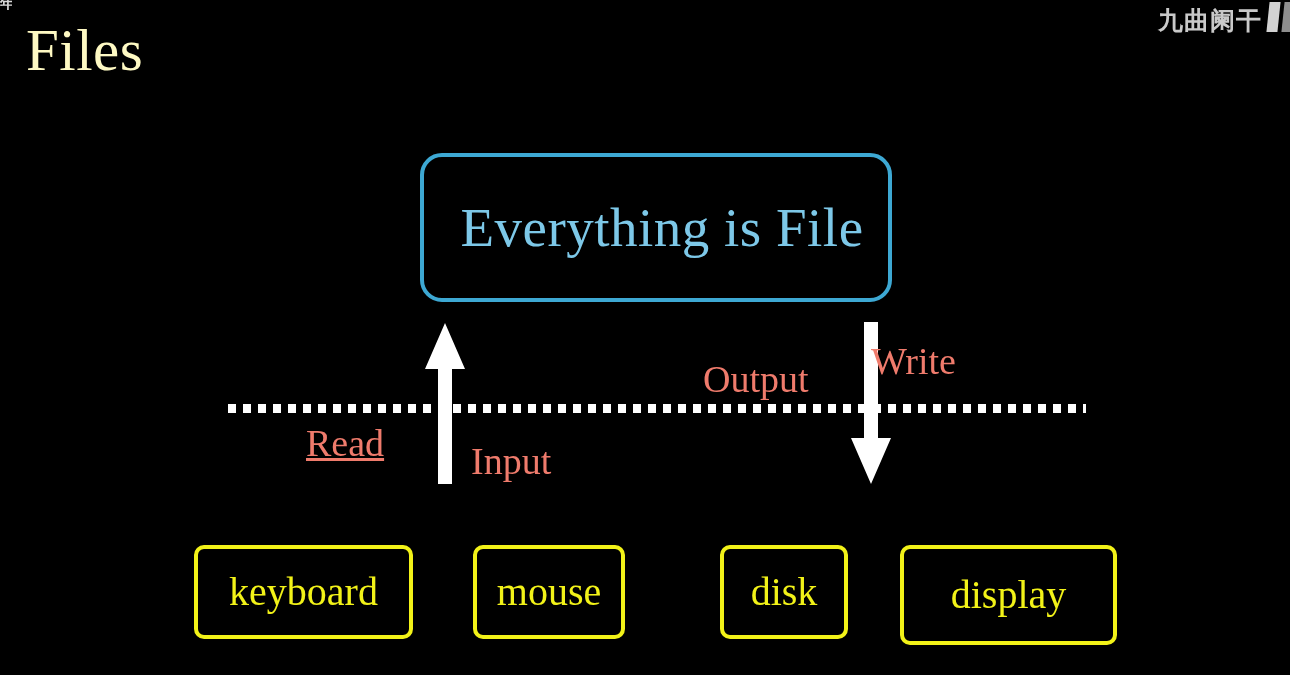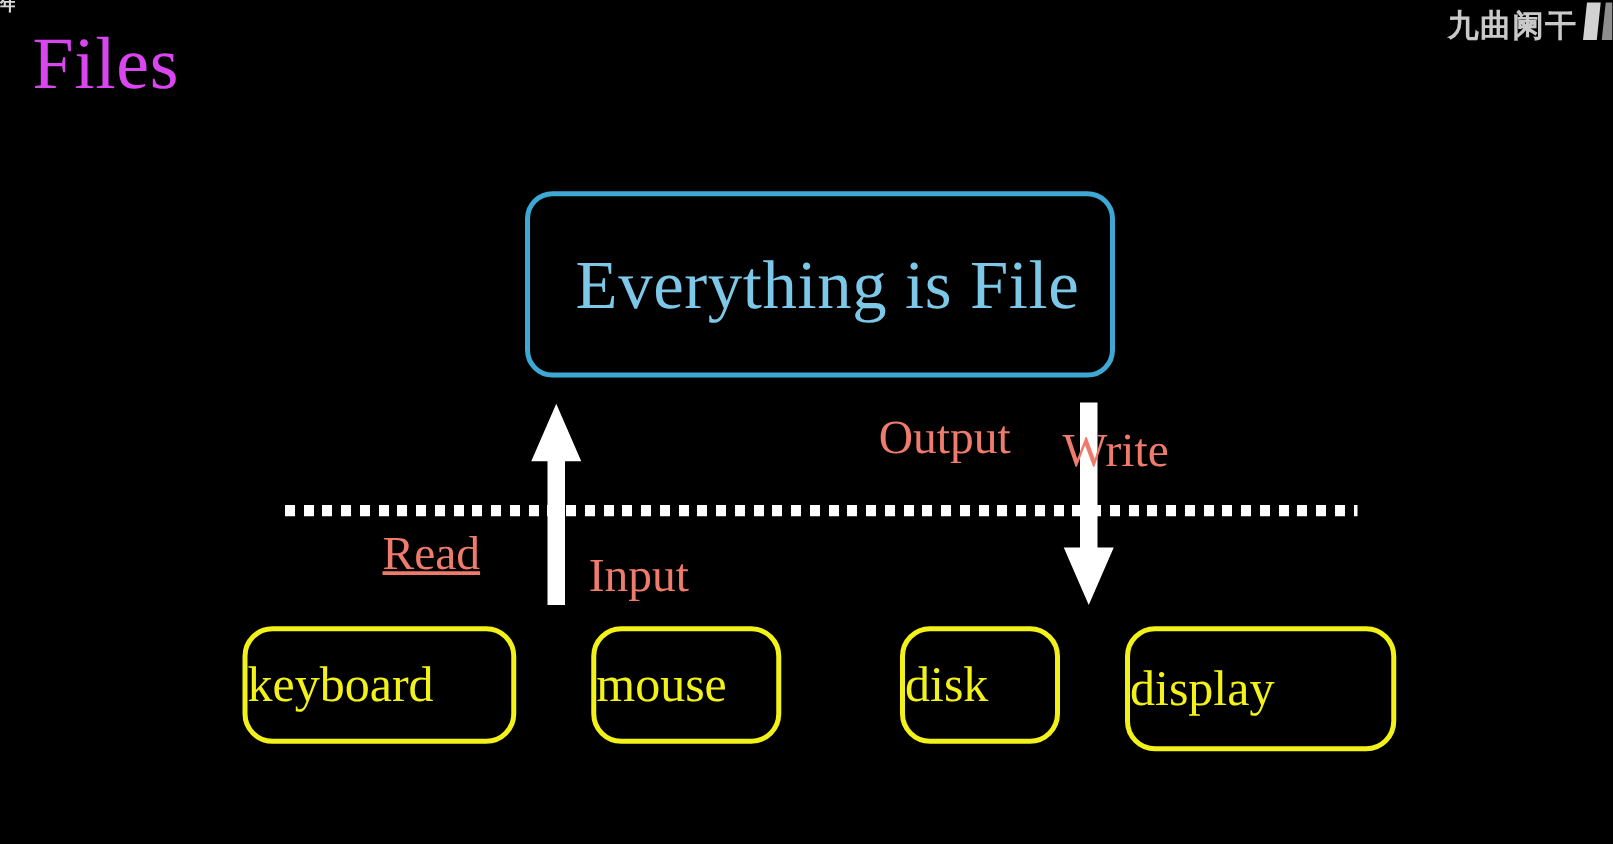--- a/index.html
+++ b/index.html
@@ -75,21 +75,21 @@
     overflow: hidden;
   }
 
   
   .page-title {
     position: absolute;
     left: 26px;
     top: 21px;
     font-size: 59px;
     line-height: 1;
-    color: #d946ef;
+    color: #fef9c3;
     letter-spacing: 0.5px;
   }
 
   
   .concept-box {
     position: absolute;
     left: 420px;
     top: 153px;
     width: 472px;
     height: 149px;
@@ -141,31 +141,33 @@
   
   .op-label {
     position: absolute;
     font-size: 38px;
     line-height: 1;
     color: #ef7b6c;
     white-space: nowrap;
   }
   .label-read   { left: 306px; top: 424px; text-decoration: underline; }
   .label-input  { left: 471px; top: 424px; margin-top: 18px; }
-  .label-output { left: 703px; top: 331px; }
-  .label-write  { left: 850px; top: 342px; font-family: Liberation Serif, serif; }
+  .label-output { left: 703px; top: 360px; }
+  .label-write  { left: 871px; top: 342px; font-family: Liberation Serif, serif; }
 
   
   .device-box {
     position: absolute;
     box-sizing: border-box;
     border: 4px solid #f2f218;
-    border-radius: 24px;
+    border-radius: 10px;
     display: flex;
     align-items: center;
+    justify-content: center;
+    margin-top: 44px;
   }
   .device-label {
     font-size: 40px;
     line-height: 1;
     color: #f2f218;
     white-space: nowrap;
   }
   .device-keyboard { left: 194px;  top: 501px; width: 219px; height: 94px; }
   .device-mouse    { left: 473px;  top: 501px; width: 152px; height: 94px; }
   .device-disk     { left: 720px;  top: 501px; width: 128px; height: 94px; }

